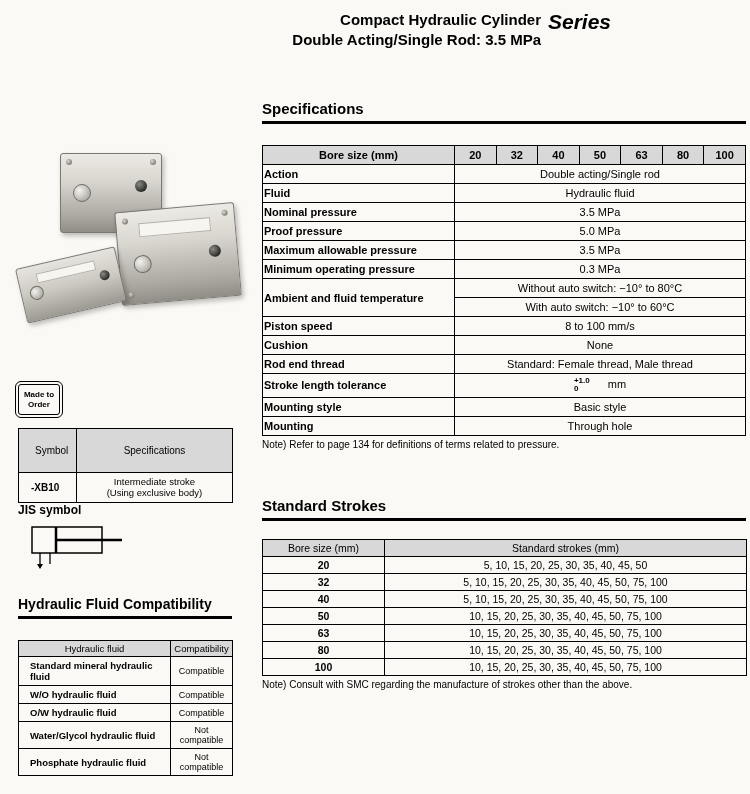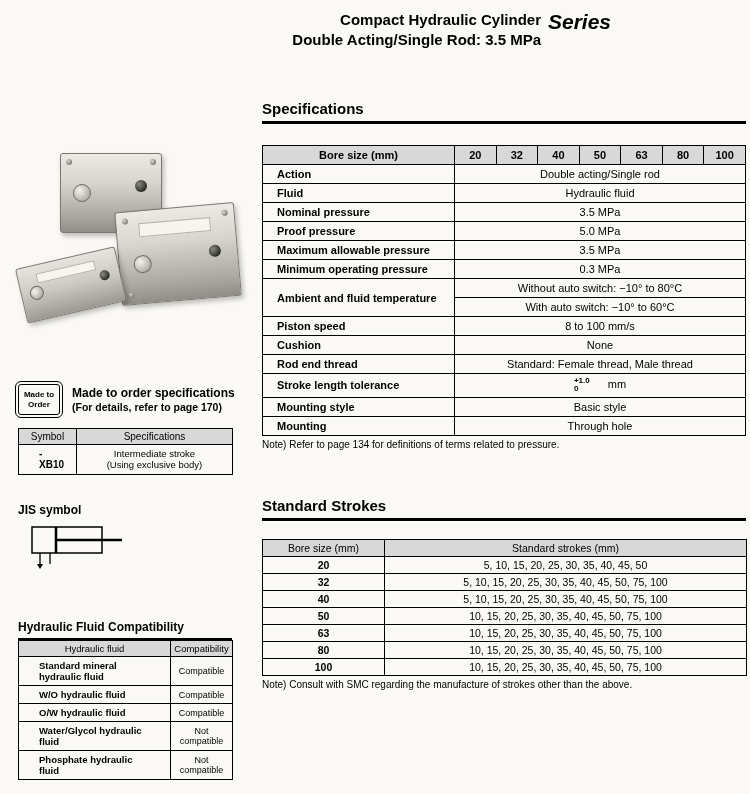--- a/index.html
+++ b/index.html
@@ -45,41 +45,41 @@
     display:flex; flex-direction:column; align-items:center; justify-content:center;
     font-size:8px; font-weight:bold; line-height:1.15; text-align:center; background:#faf9f5; }
   .mto-text{ position:absolute; left:72px; top:386px; width:180px; }
   .mto-text .l1{ font-weight:bold; font-size:12px; }
   .mto-text .l2{ font-weight:bold; font-size:10.5px; margin-top:1px; }
 
   table{ border-collapse:collapse; }
   th,td{ border:1px solid #000; }
 
   .mto-table{ position:absolute; left:18px; top:428px; width:214px; table-layout:fixed; font-size:10px; }
-  .mto-table .hdr th{ background:#d8d8d8; font-weight:normal; text-align:center; padding:2px; }
-  .mto-table .sym{ font-weight:bold; text-align:left; padding:3px 20px; vertical-align:middle; }
+  .mto-table .hdr th{ background:#d8d8d8; font-weight:normal; text-align:center; padding:16px; }
+  .mto-table .sym{ font-weight:bold; text-align:left; padding:3px 12px; vertical-align:middle; }
   .mto-table .spec{ text-align:center; font-size:9.5px; line-height:1.2; padding:3px 2px; }
 
   
   .jis-label{ position:absolute; left:18px; top:503px; font-weight:bold; font-size:12px; }
   .jis-svg{ position:absolute; left:26px; top:522px; }
 
   
-  .hfc-heading{ position:absolute; left:18px; top:596px; width:214px; font-size:12px;margin-top:24px; }
+  .hfc-heading{ position:absolute; left:18px; top:596px; width:214px; font-size:14px; }
   .fluid-table{ position:absolute; left:18px; top:640px; width:214px; table-layout:fixed; font-size:9.5px; }
   .fluid-table .hdr th{ background:#d8d8d8; font-weight:normal; text-align:center; padding:2px; }
-  .fluid-table .fl{ font-weight:bold; text-align:left; padding:3px 20px; }
+  .fluid-table .fl{ font-weight:bold; text-align:left; padding:3px 11px; }
   .fluid-table .cp{ text-align:center; font-size:9px; padding:3px 1px; }
 
   
   .spec-section{ position:absolute; left:262px; top:100px; width:484px; }
   .spec-heading{ margin-bottom:21px; }
   .spec-table{ width:484px; table-layout:fixed; font-size:11px; }
   .spec-table .hdr th{ background:#d8d8d8; font-weight:bold; text-align:center; padding:3px 1px; }
-  .spec-table th.lbl{ font-weight:bold; text-align:left; padding:3px 14px; background:transparent; }
+  .spec-table th.lbl{ font-weight:bold; text-align:left; padding:3px 1px; background:transparent; }
   .spec-table td{ text-align:center; padding:3px 2px; }
   .note{ font-size:10px; margin-top:3px; }
   .tol-stack{ display:inline-block; font-size:8px; line-height:1.05; text-align:left;
     vertical-align:-3px; margin-right:18px; font-weight:bold; }
   .tol-stack span{ display:block; }
 
   
   .strokes-section{ position:absolute; left:262px; top:497px; width:484px; }
   .strokes-heading{ margin-bottom:18px; }
   .strokes-table{ width:484px; table-layout:fixed; font-size:10.5px; }
@@ -119,24 +119,20 @@
       <div class="sticker" style="left:18px; top:8px; width:60px; height:10px;"></div>
       <div class="port" style="right:10px; top:20px; width:10px; height:10px;"></div>
       <div class="rodend" style="left:8px; top:20px; width:14px; height:14px;"></div>
     </div>
   </div>
 
   <div class="mto-badge">
     <span>Made to</span>
     <span>Order</span>
   </div>
-  <div class="mto-text">
-    <div class="l1">Made to order specifications</div>
-    <div class="l2">(For details, refer to page 170)</div>
-  </div>
 
   <table class="mto-table">
     <colgroup>
         <col style="width:58px">
         <col style="width:156px">
       </colgroup>
     <tbody>
         <tr class="hdr">
       <th>Symbol</th>
       <th>Specifications</th>

